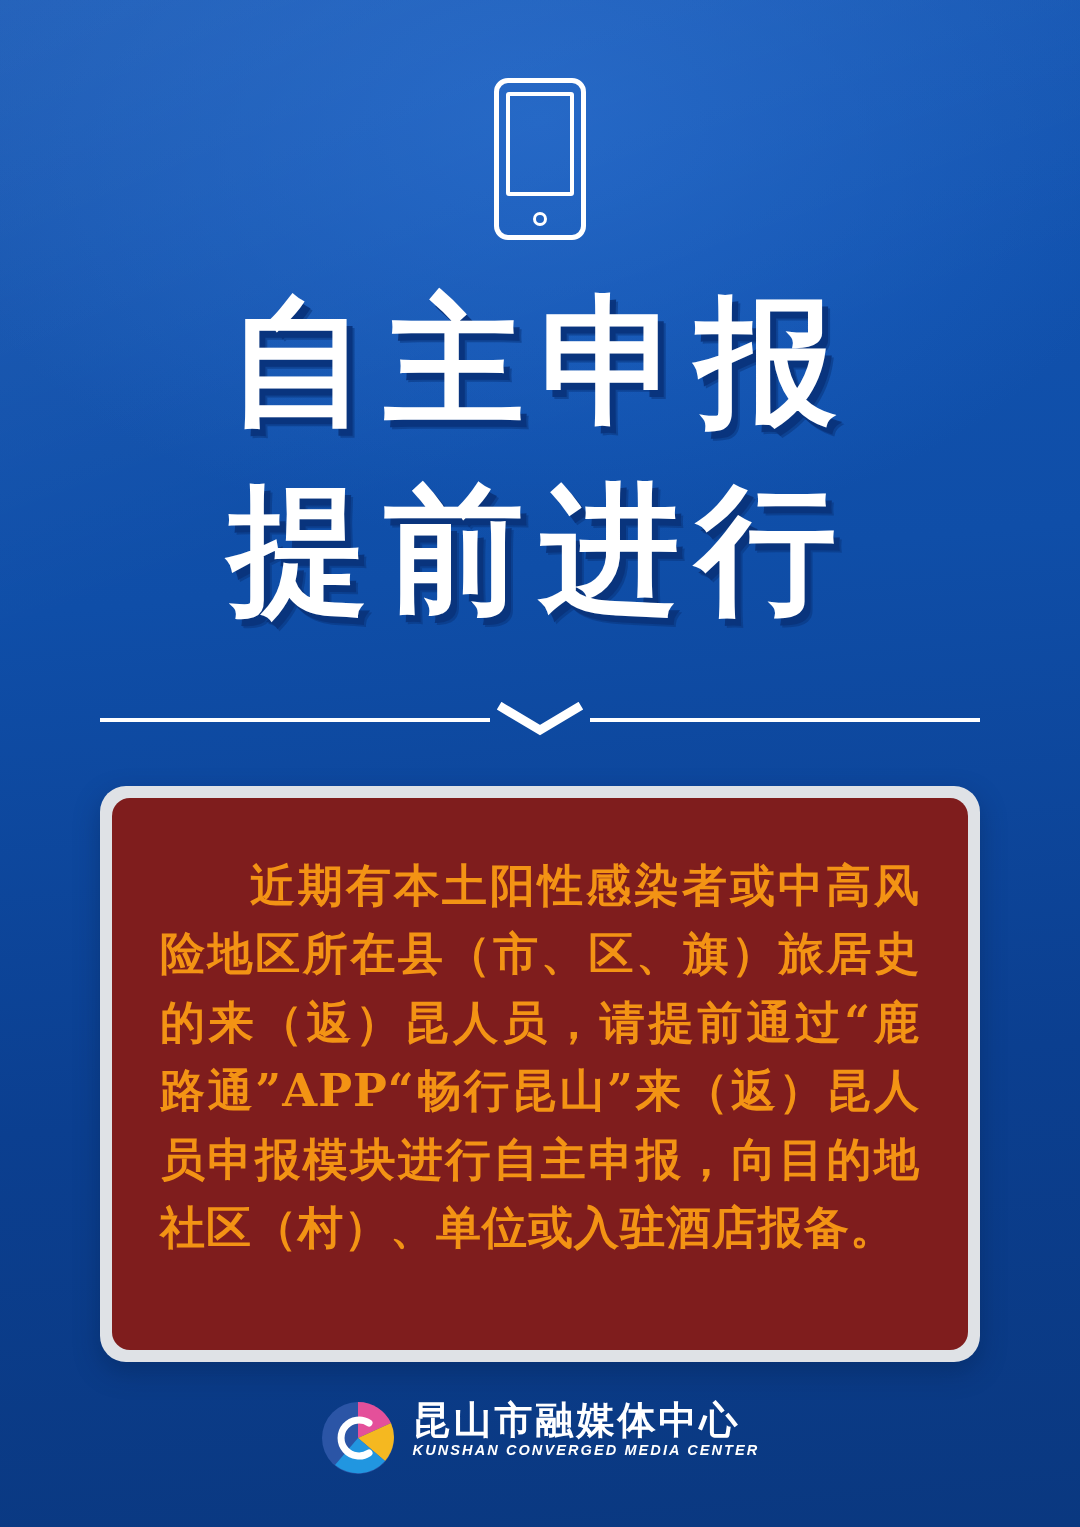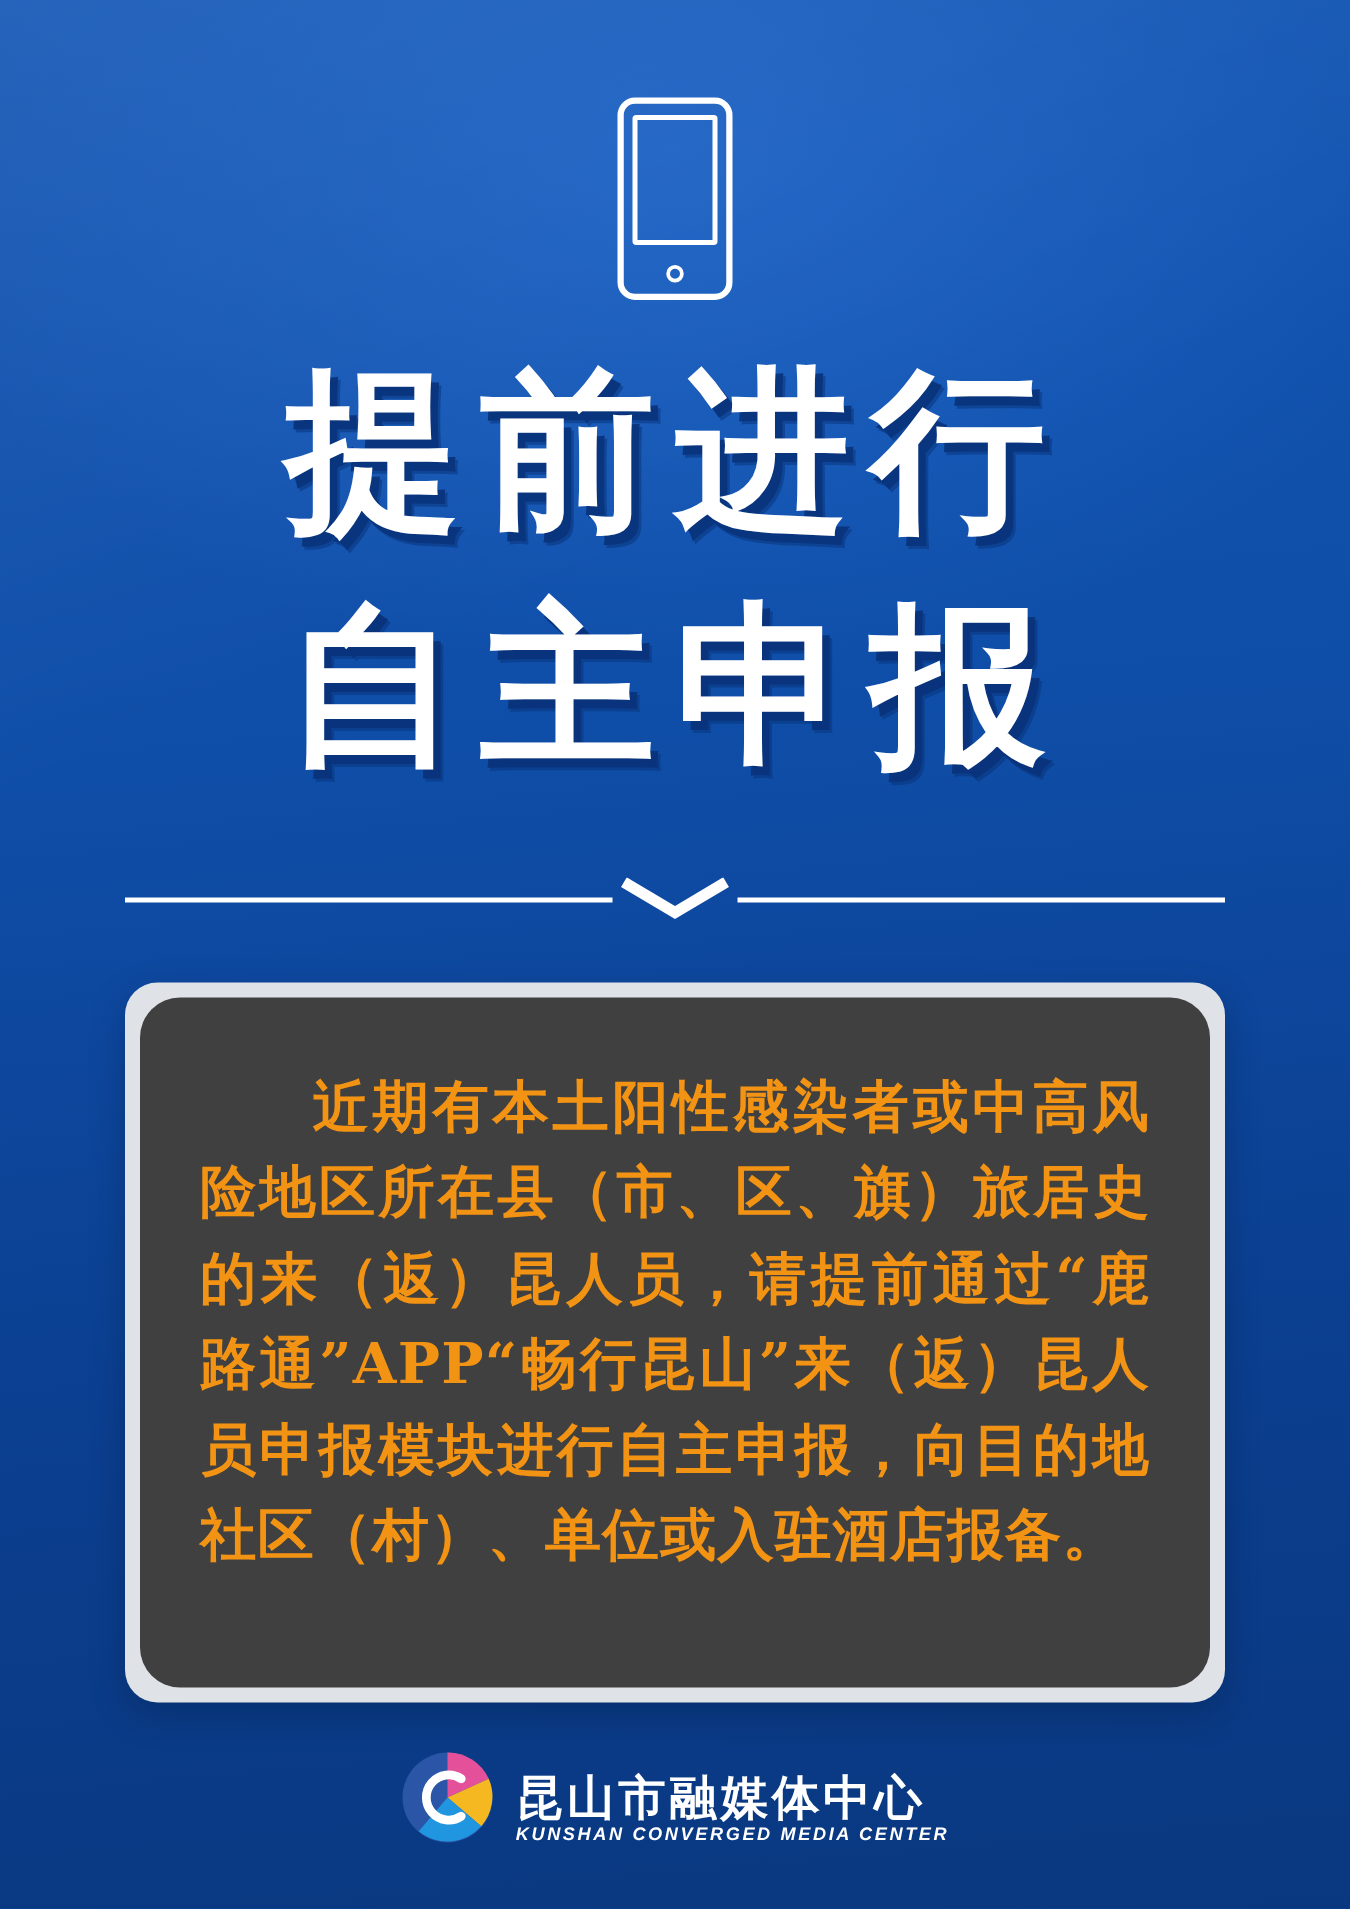--- a/index.html
+++ b/index.html
@@ -115,42 +115,42 @@
     width: 880px;
     height: 576px;
     background: #dfe2e6;
     border-radius: 26px;
     box-shadow: 0 10px 26px rgba(4,28,70,0.35);
     padding: 12px;
   }
   .card-inner {
     width: 100%;
     height: 100%;
-    background: #404040;
-    border-radius: 32px;
+    background: #7f1d1d;
+    border-radius: 18px;
     padding: 54px 48px 40px 48px;
   }
   .card-text {
     font-family: "DejaVu Serif", serif;
     font-weight: 700;
     font-size: 45px;
     line-height: 1.52;
     color: #f39314;
     text-align: justify;
     text-indent: 90px;
     letter-spacing: 1px;
   }
 
   
   .footer {
     position: absolute;
     bottom: 52px;
     left: 0; right: 0;
     display: flex;
-    align-items: flex-end;
+    align-items: flex-start;
     justify-content: center;
     gap: 18px;
   }
   .logo-mark { width: 74px; height: 74px; flex: none; }
   .logo-text { display: flex; flex-direction: column; gap: 4px; }
   .logo-cn {
     font-family: "DejaVu Sans", sans-serif;
     font-weight: 700;
     font-size: 38px;
     letter-spacing: 3px;
@@ -172,22 +172,22 @@
 
 <div class="poster">
 
   <div class="phone-icon">
     <div class="body"></div>
     <div class="screen"></div>
     <div class="home"></div>
   </div>
 
   <div class="headline">
+    <div class="line">自主申报</div>
     <div class="line">提前进行</div>
-    <div class="line">自主申报</div>
   </div>
 
   <div class="divider">
     <div class="rule"></div>
     <div class="chev">
       <svg width="90" height="36" viewBox="0 0 90 36" aria-hidden="true">
         <polyline points="8,6 45,28 82,6" fill="none" stroke="#ffffff" stroke-width="9" stroke-linecap="square" stroke-linejoin="miter"></polyline>
       </svg>
     </div>
     <div class="rule"></div>

